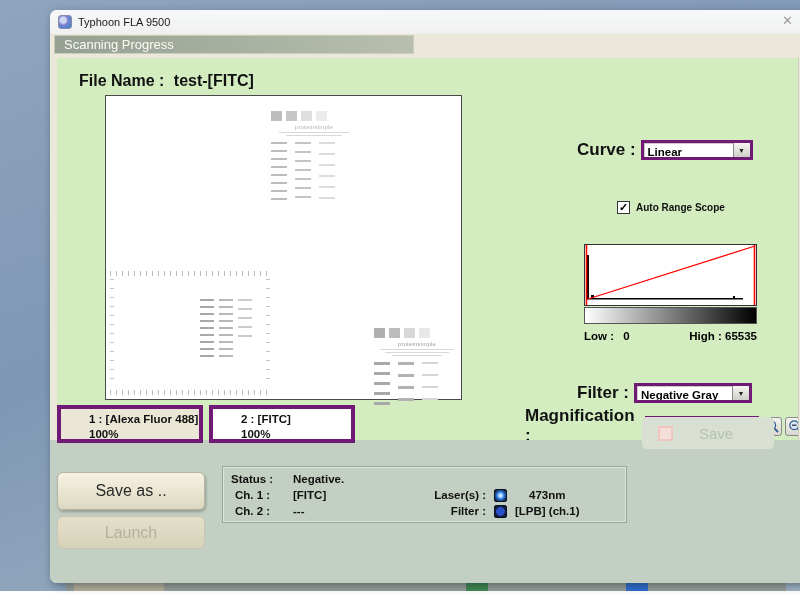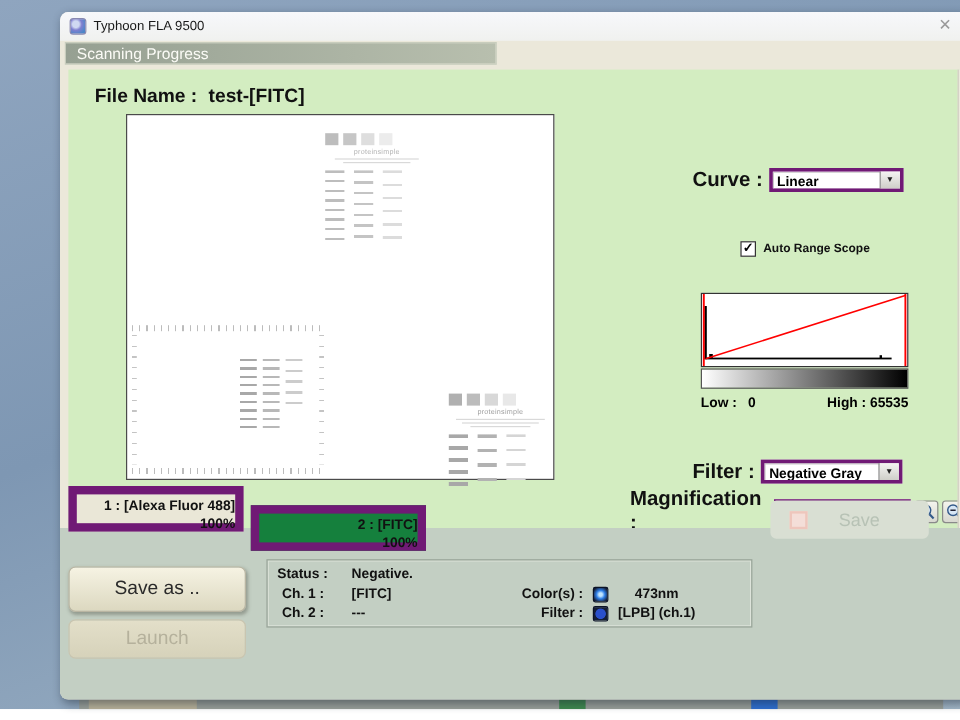--- a/index.html
+++ b/index.html
@@ -75,25 +75,25 @@
   .tonecurve { position:absolute; left:527px; top:186px; width:173px; height:62px; background:#fff; border:1px solid #333; }
   .grad-bar { position:absolute; left:527px; top:249px; width:173px; height:17px;
     background:linear-gradient(to right,#ffffff,#000000); border:1px solid #555; }
   .range-labels { position:absolute; left:527px; top:272px; width:173px; display:flex; justify-content:space-between; }
   .range-labels span { font-size:11.5px; font-weight:bold; color:#000; }
 
   .mag-btn { width:21px; height:19px; margin-left:3px; border:1px solid #8a8a8a; border-radius:3px;
     background:linear-gradient(#f4f4ee,#d8d8d0); display:flex; align-items:center; justify-content:center; }
 
   
-  .tab { position:absolute; top:395px; width:146px; height:38px; border:7px solid #701a75;
-    text-align:right; font-size:11.5px; font-weight:bold; color:#111; padding-top:4px; }
+  .tab { position:absolute; top:395px; width:146px; height:38px; border:4px solid #701a75;
+    text-align:left; font-size:11.5px; font-weight:bold; color:#111; padding-top:4px;padding-left:28px; }
   .tab .pct { margin-top:3px; }
   .tab1 { left:7px; background:#eae7d7; }
-  .tab2 { left:159px; background:#15803d;margin-top:16px; }
+  .tab2 { left:159px; background:#ffffff; }
 
   .bottom-area { position:absolute; left:0; top:430px; width:100%; height:143px; background:#c3cfc3; }
 
   .stop-btn { position:absolute; left:592px; top:407px; width:132px; height:32px; border-radius:5px;
     background:#d9dfd3; display:flex; align-items:center; }
   .stop-icon { width:15px; height:15px; margin:0 26px 0 16px; background:#f4ded8; border:2px solid #eec6bc; }
   .stop-label { font-size:15px; color:#b7c2b5; }
 
   .btn-beige { position:absolute; border-radius:6px; border:1px solid #b9b5a2;
     background:linear-gradient(#f6f3e3,#dcd8c0); box-shadow:1px 2px 3px rgba(60,60,50,.35);
@@ -301,21 +301,21 @@
 
   <div class="status-box">
     <div class="st-row">
       <span class="st-label lw70">Status :</span>
       <span class="st-val">Negative.</span>
     </div>
     <div class="st-row">
       <span class="st-label lw70" style="padding-left:4px">Ch. 1 :</span>
       <span class="st-val">[FITC]</span>
       <span class="right-col">
-        <span class="st-label">Color(s) :</span>
+        <span class="st-label">Laser(s) :</span>
         <span class="chip laser"></span>
         <span class="st-val" style="margin-left:14px">473nm</span>
       </span>
     </div>
     <div class="st-row">
       <span class="st-label lw70" style="padding-left:4px">Ch. 2 :</span>
       <span class="st-val">---</span>
       <span class="right-col">
         <span class="st-label">Filter :</span>
         <span class="chip filter"></span>

